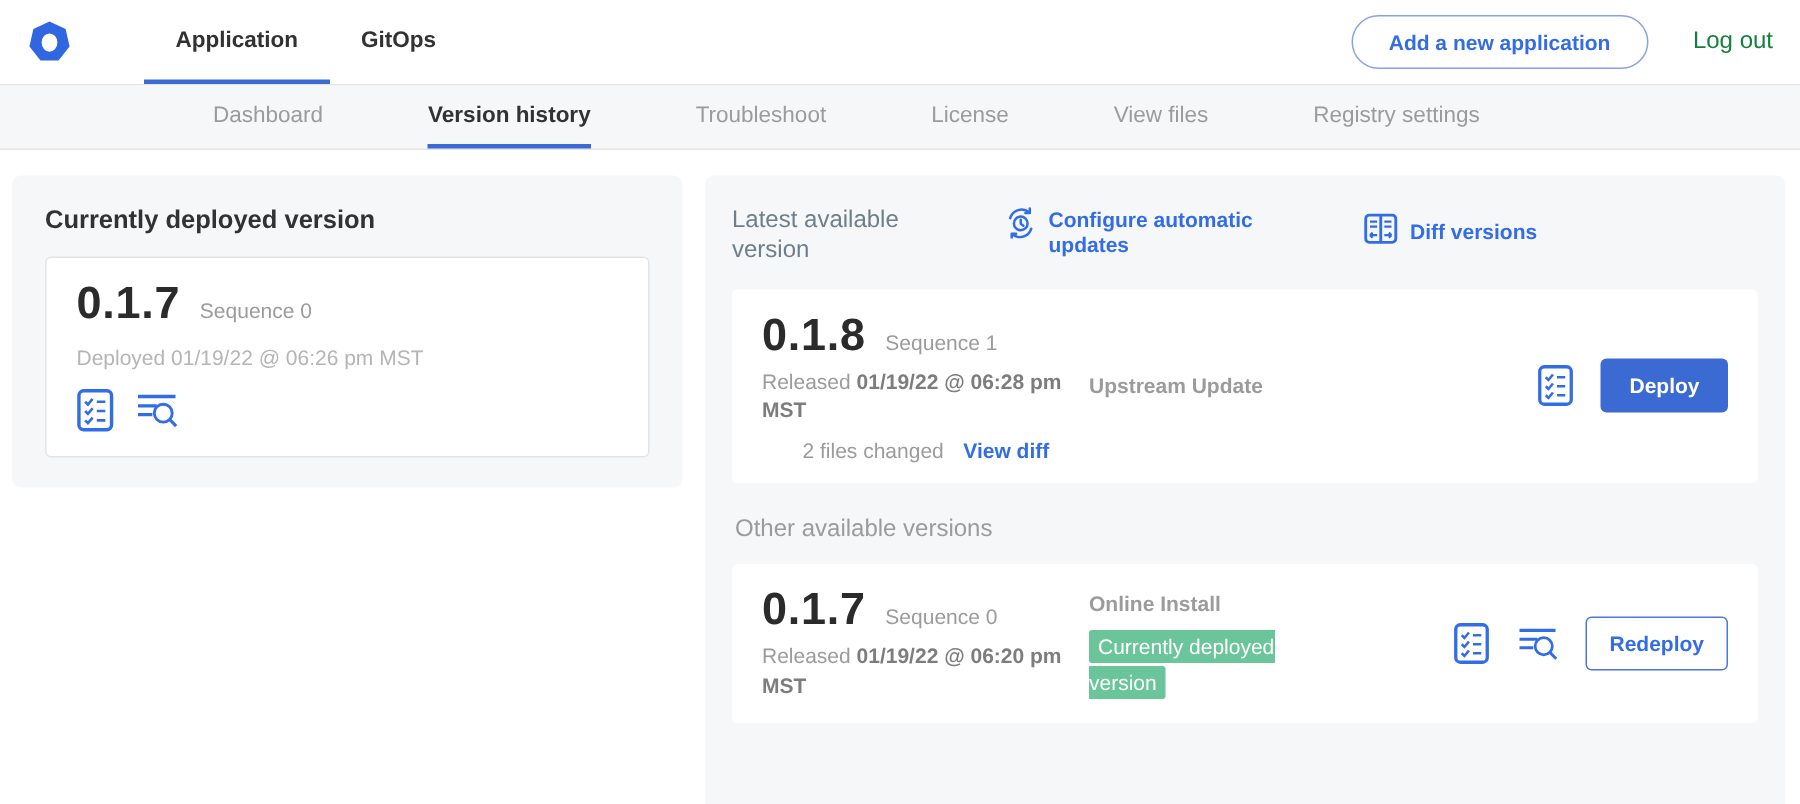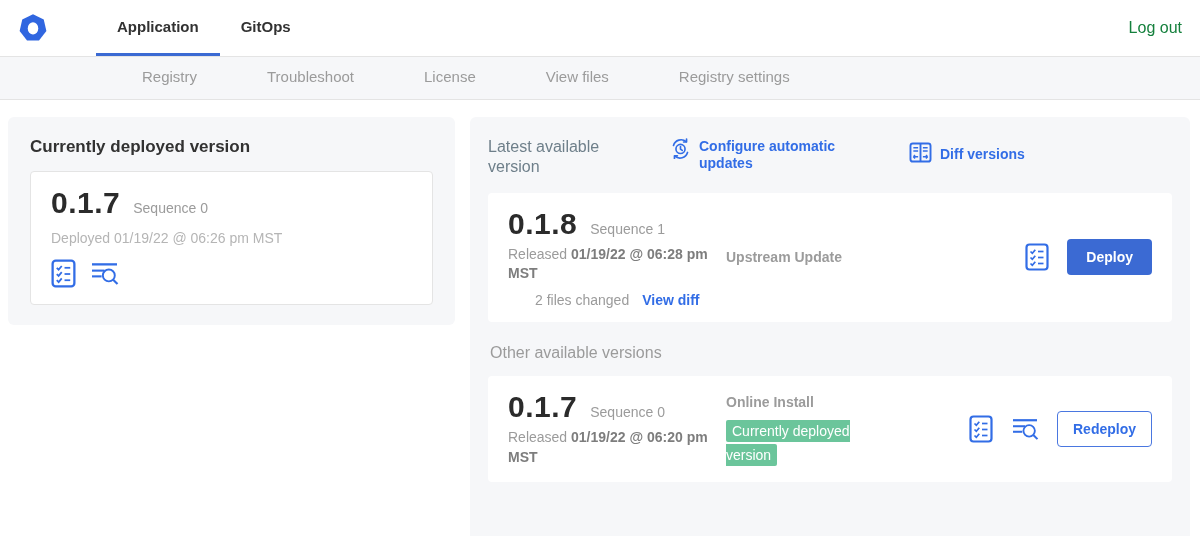--- a/index.html
+++ b/index.html
@@ -85,26 +85,28 @@
     <svg width="30" height="30" viewBox="0 0 24 24">
       <polygon points="12,1 20.6,5.1 22.7,14.4 16.8,21.9 7.2,21.9 1.3,14.4 3.4,5.1" fill="#3066e0"></polygon>
       <ellipse cx="12" cy="12.3" rx="4.2" ry="4.9" fill="#ffffff"></ellipse>
     </svg>
   </span>
   <div class="top-tabs">
     <div class="top-tab active">Application</div>
     <div class="top-tab">GitOps</div>
   </div>
   <div class="topnav-right">
+    <button class="add-app-btn">Add a new application</button>
     <span class="logout">Log out</span>
   </div>
 </div>
 
 <div class="subnav">
-  <div class="sub-tab">Registry</div>
+  <div class="sub-tab">Dashboard</div>
+  <div class="sub-tab active">Version history</div>
   <div class="sub-tab">Troubleshoot</div>
   <div class="sub-tab">License</div>
   <div class="sub-tab">View files</div>
   <div class="sub-tab">Registry settings</div>
 </div>
 
 <div class="main">
 
   <div class="panel left-panel">
     <div class="panel-title">Currently deployed version</div>

